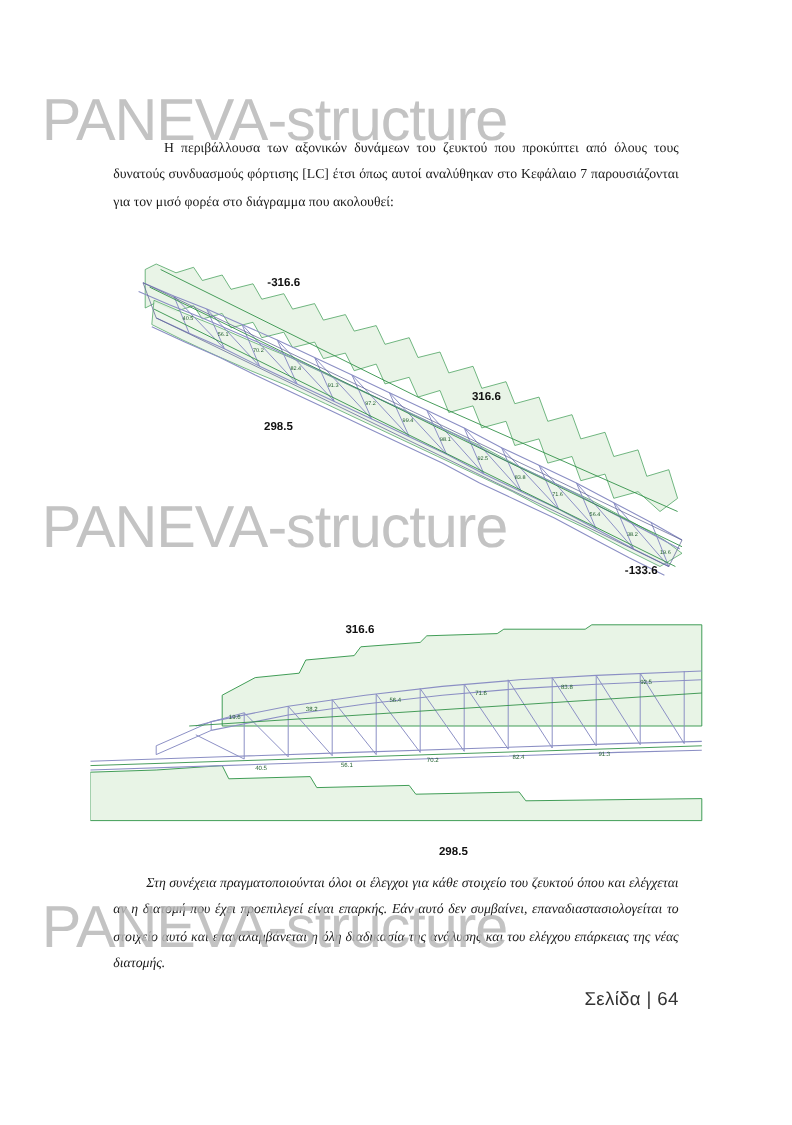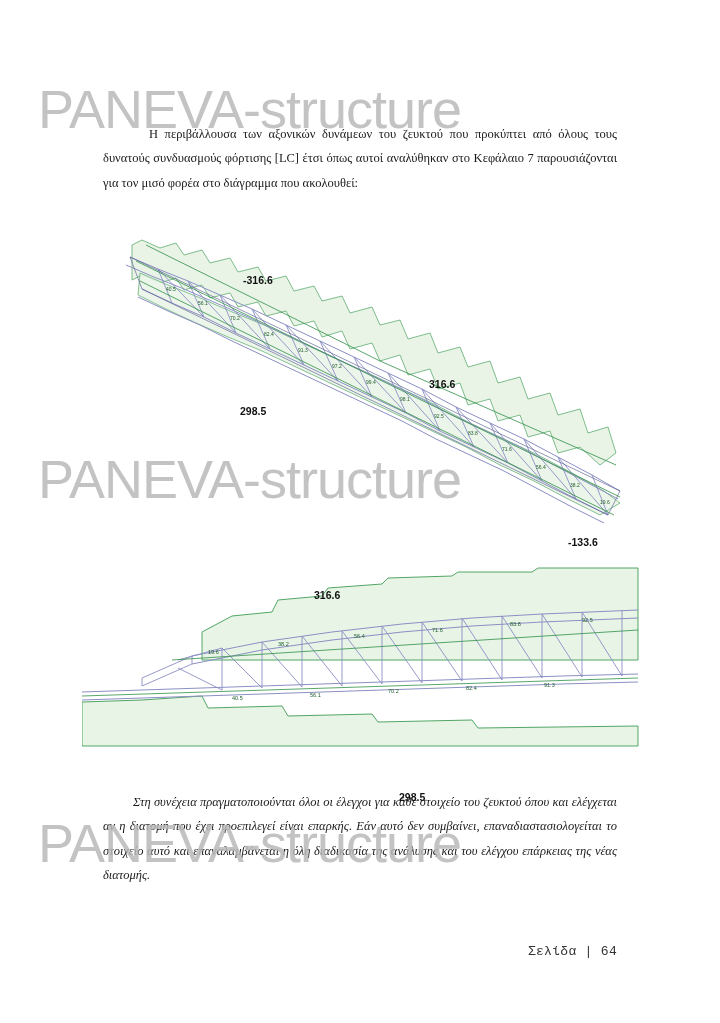--- a/index.html
+++ b/index.html
@@ -44,23 +44,23 @@
     top: 790px;
     width: 514px;
     text-indent: 30px;
     font-style: italic;
   }
 
   
   .footer {
     position: absolute;
     right: 103px;
-    top: 944px;
-    font-family: Liberation Mono, monospace;
-    font-size: 13px;
+    top: 899px;
+    font-family: Liberation Sans, sans-serif;
+    font-size: 17px;
     color: #333;
     letter-spacing: .3px;
   }
 
   
   .wm {
     position: absolute;
     font-family: "Liberation Sans", sans-serif;
     font-size: 54px;
     letter-spacing: -1px;
@@ -84,21 +84,20 @@
 
   .figure svg { display: block; }
 
   .fig-label {
     position: absolute;
     font-family: "Liberation Sans", sans-serif;
     font-size: 10.5px;
     font-weight: bold;
     color: #111;
     white-space: nowrap;
-    margin-top: 23px;
   }
 
   
   .f1-l1 { left: 243px; top: 251px; }
   .f1-l2 { left: 429px; top: 355px; }
   .f1-l3 { left: 240px; top: 382px; }
   .f1-l4 { left: 568px; top: 513px; }
   
   .f2-l1 { left: 314px; top: 566px; }
   .f2-l2 { left: 399px; top: 768px; }

